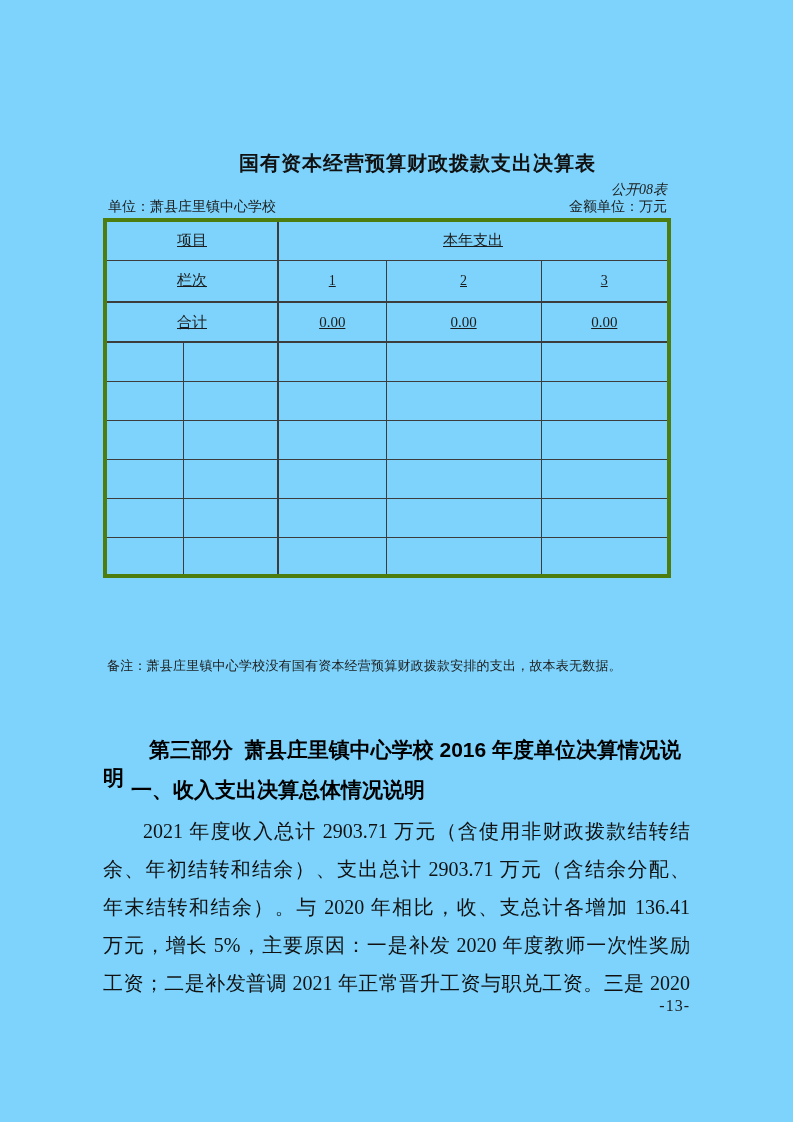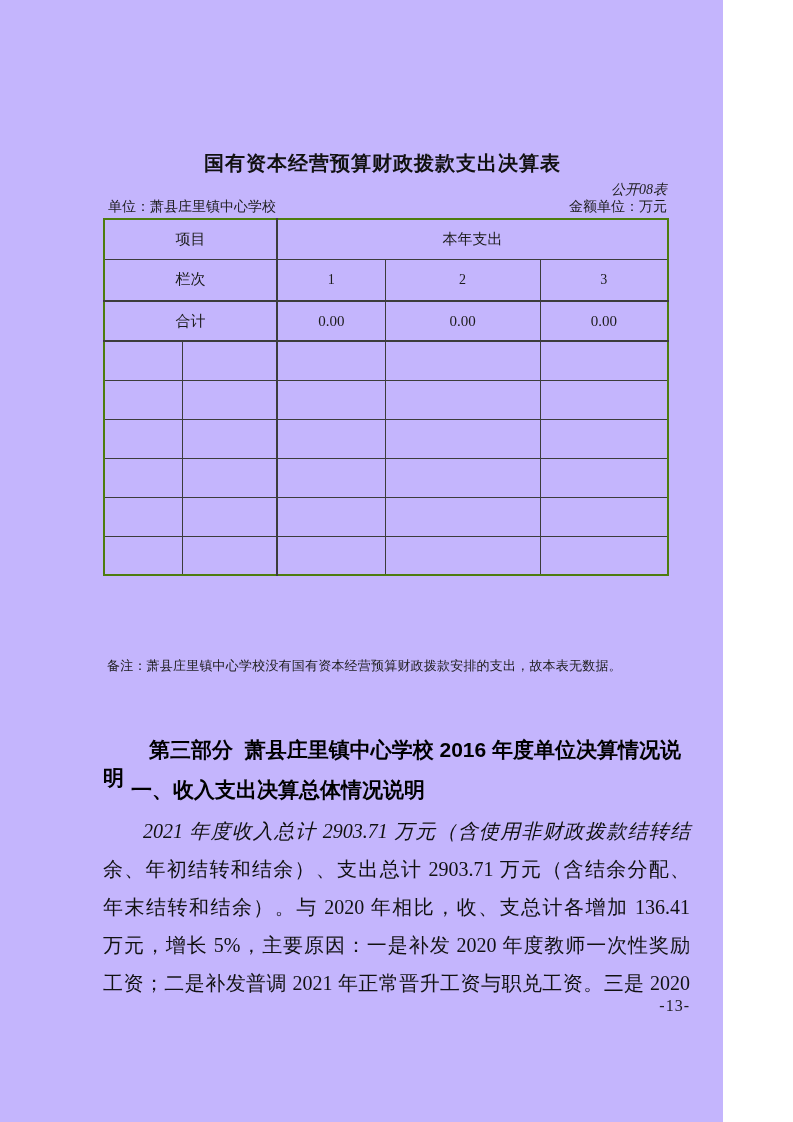--- a/index.html
+++ b/index.html
@@ -1,21 +1,21 @@
 <!DOCTYPE html>
 <html><head>
 <meta charset="utf-8">
 <style>
   * { margin: 0; padding: 0; box-sizing: border-box; }
   html, body { background: #ffffff; }
   .page {
     position: relative;
-    width: 723px;
+    width: 793px;
     height: 1122px;
-    background: #c4b5fd;
+    background: #7dd3fc;
     color: #1c1c1c;
     font-family: "Liberation Serif", "DejaVu Serif", serif;
     overflow: hidden;
   }
 
   
   .doc-title {
     position: absolute;
     top: 150px; left: 0; right: 0;
     padding-left: 42px;
@@ -52,21 +52,21 @@
     font-size: 15px;
     color: #1c1c1c;
   }
   table.report td {
     border: 1px solid #3c3c3c;
     text-align: center;
     vertical-align: middle;
     padding: 0;
     overflow: hidden;
   }
-  table.report { border: 2px solid #4d7c0f; }
+  table.report { border: 4px solid #4d7c0f; text-decoration: underline; }
   table.report td.sep { border-right-width: 2px; }
   tr.r1 td { height: 40px; }
   tr.r2 td { height: 77px; border-bottom-width: 2px; }
   tr.r3 td { height: 42px; border-bottom-width: 2px; font-size: 14px; }
   tr.r3 td.rowlabel { font-size: 15px; margin-left: 17px; }
   tr.r4 td { height: 40px; border-bottom-width: 2px; }
   tr.empty-row td { height: 39px; }
   td.num { text-align: right; padding-right: 9px; }
   .wrap4 { display: inline-block; width: 64px; line-height: 1.55; text-align: center; }
 
@@ -92,21 +92,21 @@
   .section-heading { top: 776px; text-indent: 28px; }
 
   .paragraph {
     position: absolute;
     top: 812px; left: 103px; width: 587px;
     font-size: 20px;
     line-height: 38px;
     color: #111;
   }
   .pline { text-align: justify; text-align-last: justify; }
-  .pline.first { text-indent: 2em; font-style: italic; }
+  .pline.first { text-indent: 2em; }
 
   .page-number {
     position: absolute;
     top: 997px; left: 103px; width: 587px;
     text-align: right;
     font-size: 16px;
     letter-spacing: 1px;
   }
 </style>
 </head>

